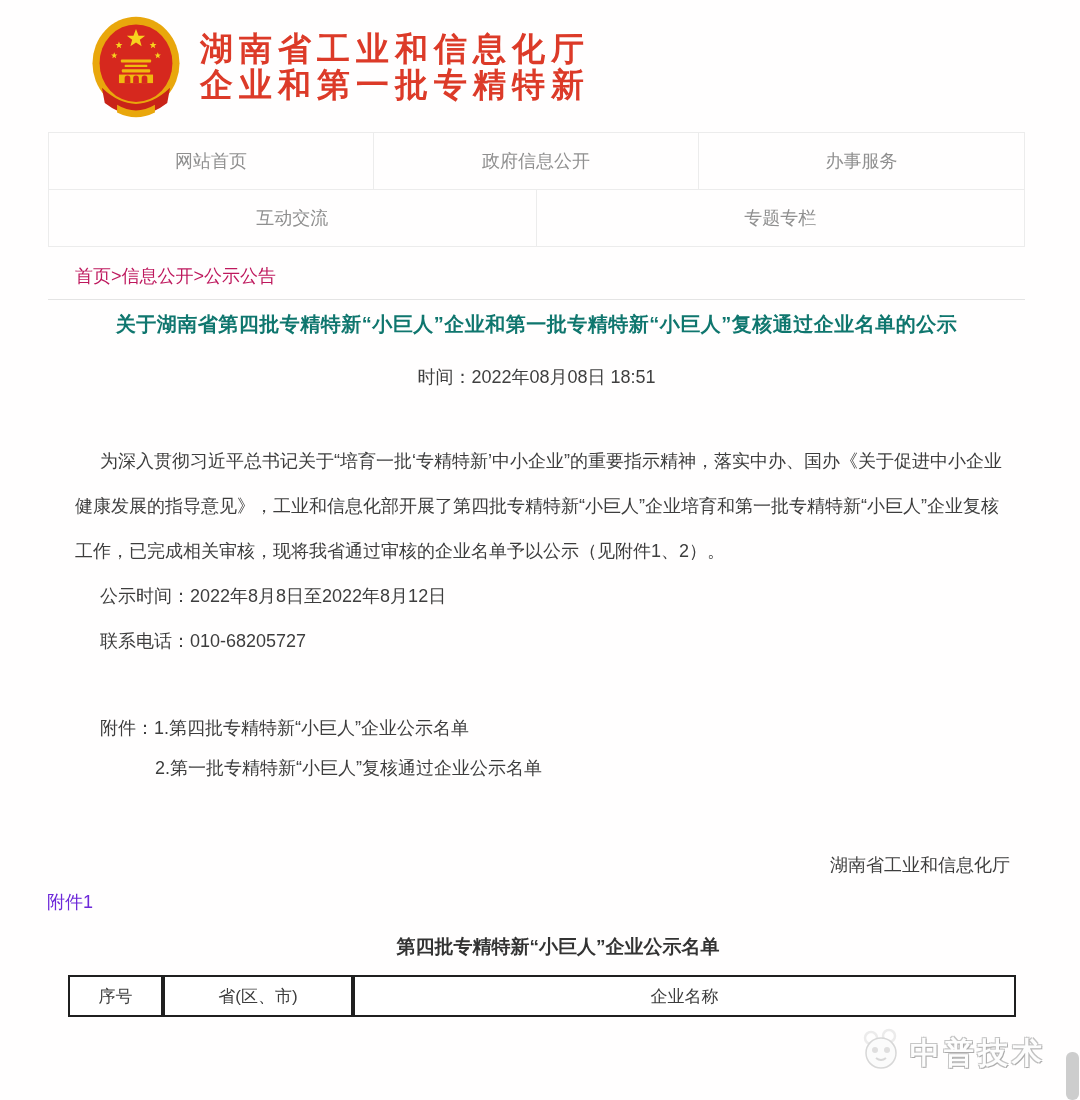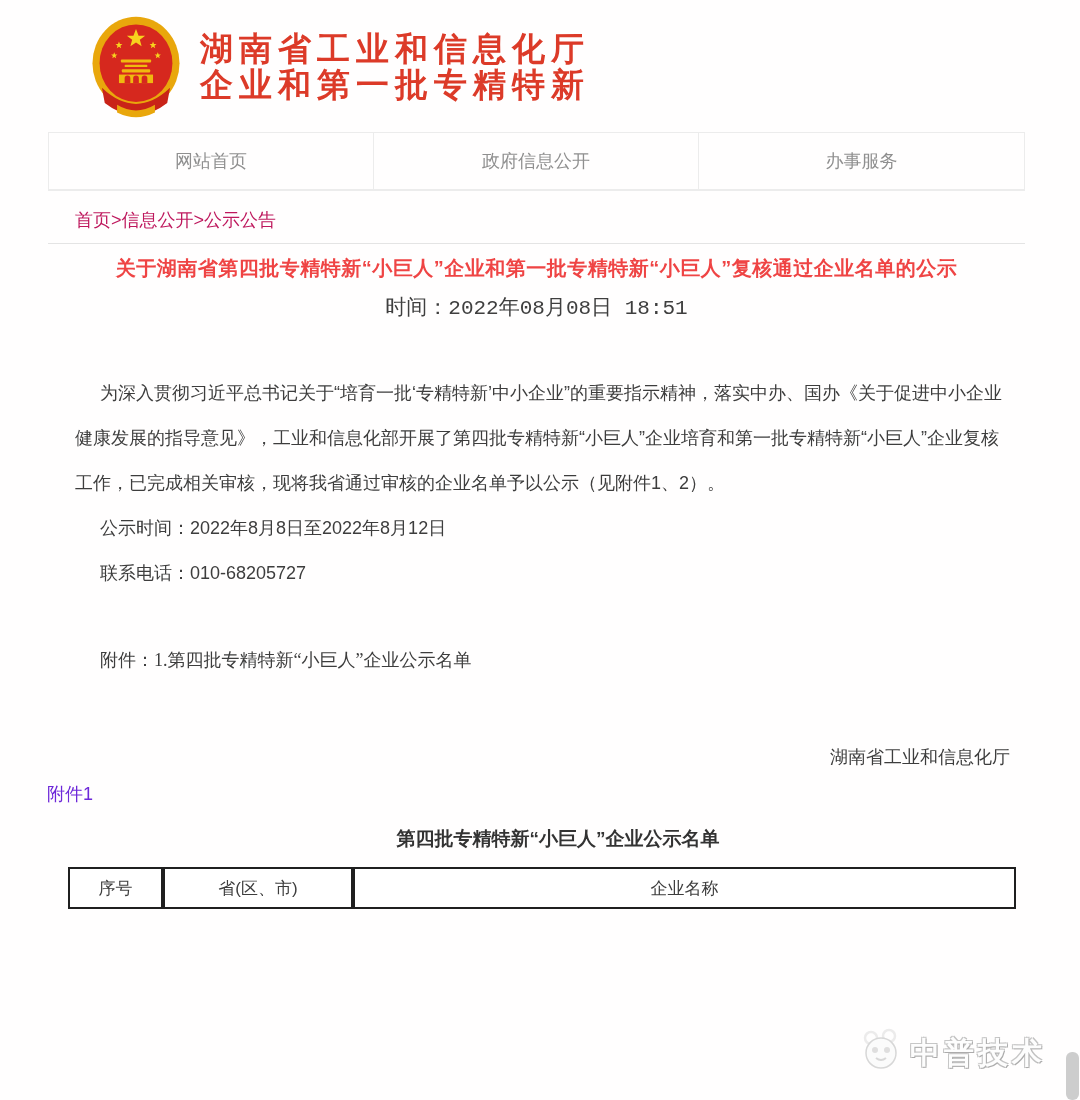--- a/index.html
+++ b/index.html
@@ -23,29 +23,29 @@
   .nav-cell { height:56px; display:flex; align-items:center; justify-content:center;
               font-size:18px; color:#8f8f8f; border-right:1px solid #ececec; cursor:pointer; }
   .nav-cell:last-child { border-right:none; }
 
   
   .breadcrumb { padding:17px 0 11px 27px; font-size:18px; color:#be185d; }
   .rule { border:none; border-top:1px solid #e4e4e4; margin:0 0 0 48px; width:977px; }
 
   
   .doc-title { margin-top:11px; text-align:center; font-size:20px; font-weight:bold;
-               color:#ef4444; letter-spacing:0.5px; }
-  .doc-time { margin-top:11px; text-align:center; font-size:21px; color:#3f3f3f;font-family:Liberation Mono, monospace; }
+               color:#0f766e; letter-spacing:0.5px; }
+  .doc-time { margin-top:27px; text-align:center; font-size:18px; color:#3f3f3f; }
 
   .body-text { margin-top:50px; padding-left:27px; padding-right:12px;
                font-size:18px; line-height:45px; color:#3d3d3d; }
   .body-text p { text-indent:25px; }
   .meta-line { text-indent:25px; }
 
-  .attachments { margin-top:44px;font-family:Liberation Serif, serif; }
+  .attachments { margin-top:44px; }
   .att-line1 { text-indent:25px; line-height:40px; }
   .att-line2 { padding-left:80px; line-height:40px; }
 
   .signature { margin-top:62px; font-size:18px; color:#3d3d3d; }
   .sig-org { text-align:right; padding-right:15px; line-height:30px; }
   .sig-date { text-align:right; padding-right:42px; line-height:42px; }
 
   .att1-label { margin:10px 0 0 47px; font-size:18px; color:#6d28d9; }
   .table-title { margin-top:20px; text-align:center; font-size:19px; font-weight:bold; color:#333;padding-left:36px; }
 
@@ -92,38 +92,43 @@
       <div class="org-cn">企业和第一批专精特新</div>
     </div>
   </div>
 
   <div class="nav">
     <div class="nav-row r1">
       <div class="nav-cell">网站首页</div>
       <div class="nav-cell">政府信息公开</div>
       <div class="nav-cell">办事服务</div>
     </div>
+    <div class="nav-row r2">
+      <div class="nav-cell">互动交流</div>
+      <div class="nav-cell">专题专栏</div>
+    </div>
   </div>
 
   <div class="content">
     <div class="breadcrumb">首页&gt;信息公开&gt;公示公告</div>
   </div>
   <hr class="rule">
 
   <div class="content">
     <div class="doc-title">关于湖南省第四批专精特新“小巨人”企业和第一批专精特新“小巨人”复核通过企业名单的公示</div>
     <div class="doc-time">时间：2022年08月08日 18:51</div>
 
     <div class="body-text">
       <p>为深入贯彻习近平总书记关于“培育一批‘专精特新’中小企业”的重要指示精神，落实中办、国办《关于促进中小企业健康发展的指导意见》，工业和信息化部开展了第四批专精特新“小巨人”企业培育和第一批专精特新“小巨人”企业复核工作，已完成相关审核，现将我省通过审核的企业名单予以公示（见附件1、2）。</p>
       <div class="meta-line">公示时间：2022年8月8日至2022年8月12日</div>
       <div class="meta-line">联系电话：010-68205727</div>
 
       <div class="attachments">
         <div class="att-line1">附件：1.第四批专精特新“小巨人”企业公示名单</div>
+        <div class="att-line2">2.第一批专精特新“小巨人”复核通过企业公示名单</div>
       </div>
     </div>
 
     <div class="signature">
       <div class="sig-org">湖南省工业和信息化厅</div>
     </div>
   </div>
 
   <div class="att1-label">附件1</div>
   <div class="table-title">第四批专精特新“小巨人”企业公示名单</div>

